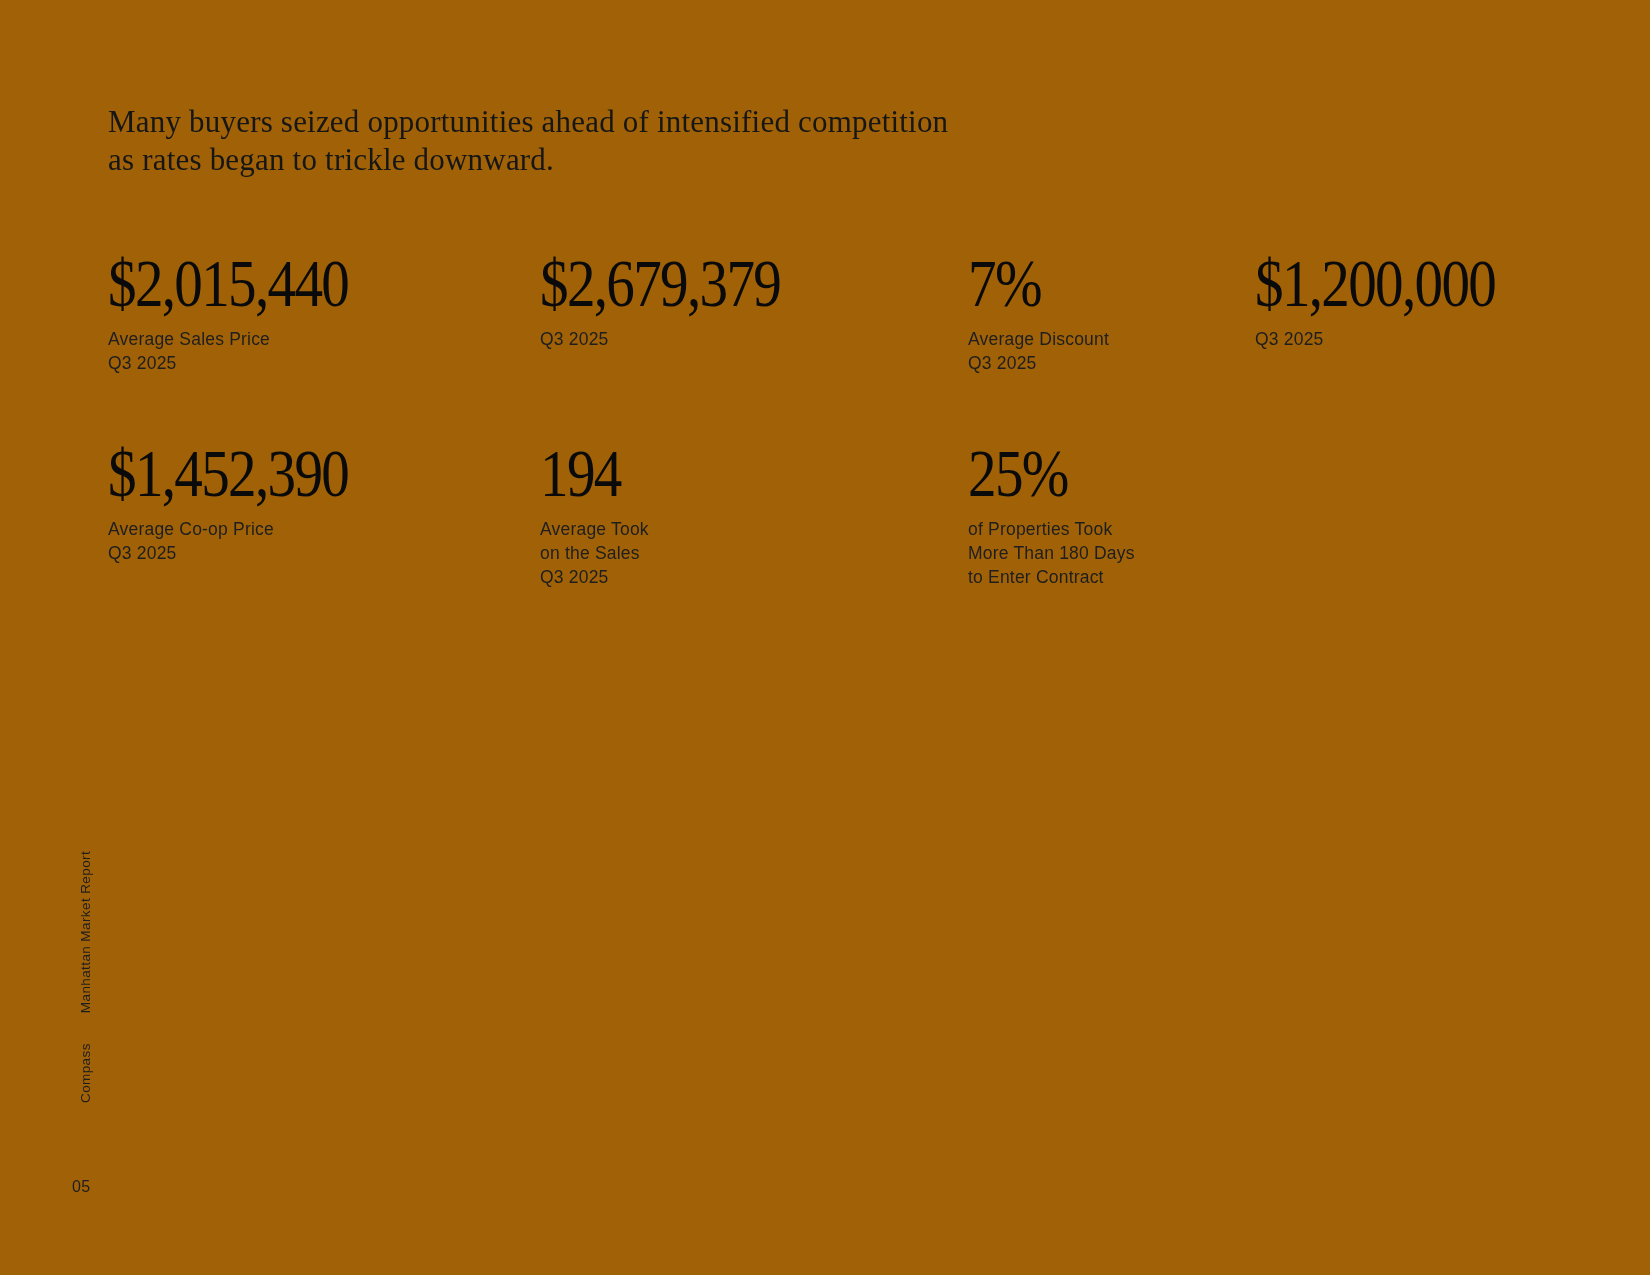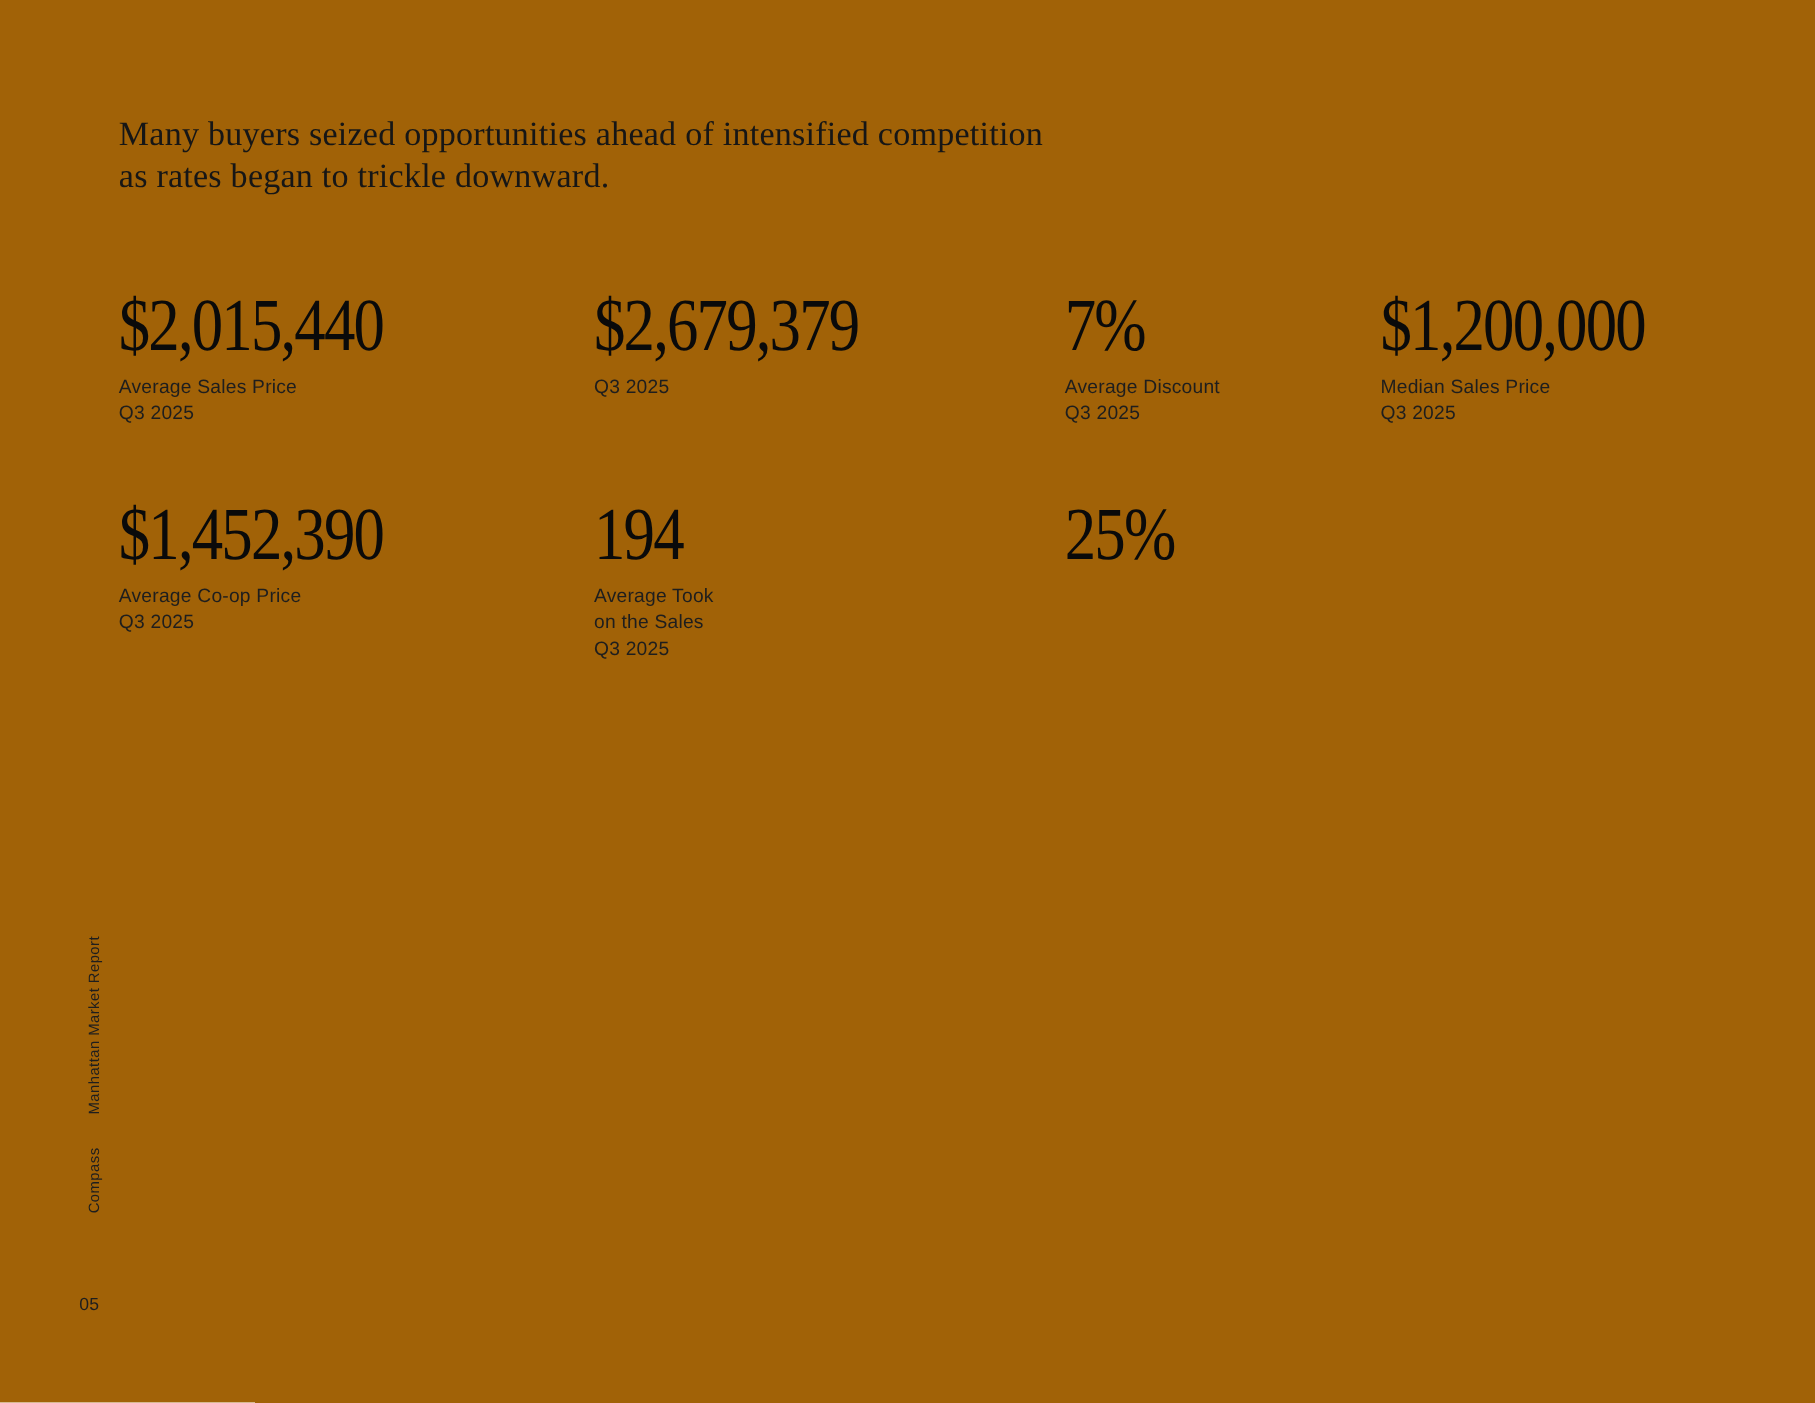--- a/index.html
+++ b/index.html
@@ -19,21 +19,21 @@
     font-family:"Liberation Serif", serif;
     font-size:31px;
     line-height:38px;
     letter-spacing:0.2px;
     color:#161616;
     font-weight:400;
   }
   .stats-grid{
     position:absolute;
     left:108px;
-    top:260px;
+    top:248px;
     display:grid;
     grid-template-columns:432px 428px 287px 300px;
     grid-template-rows:190px auto;
   }
   .stat{position:relative;}
   .stat-value{
     display:inline-block;
     font-family:"Liberation Serif", serif;
     font-size:68px;
     line-height:70px;
@@ -105,21 +105,20 @@
       <div class="stat-value">7%</div>
       <div class="stat-label">
         <div>Average Discount</div>
         <div>Q3 2025</div>
       </div>
     </div>
 
     <div class="stat">
       <div class="stat-value">$1,200,000</div>
       <div class="stat-label">
-        <div>Median Sales Price</div>
         <div>Q3 2025</div>
       </div>
     </div>
 
     <div class="stat">
       <div class="stat-value">$1,452,390</div>
       <div class="stat-label">
         <div>Average Co-op Price</div>
         <div>Q3 2025</div>
       </div>
@@ -129,20 +128,25 @@
       <div class="stat-value">194</div>
       <div class="stat-label">
         <div>Average Took</div>
         <div>on the Sales</div>
         <div>Q3 2025</div>
       </div>
     </div>
 
     <div class="stat">
       <div class="stat-value">25%</div>
+      <div class="stat-label">
+        <div>of Properties Took</div>
+        <div>More Than 180 Days</div>
+        <div>to Enter Contract</div>
+      </div>
     </div>
 
   </div>
 
   <div class="sidebar-vertical">
     <span class="brand">Compass</span><span>Manhattan Market Report</span>
   </div>
 
   <div class="page-number">05</div>
 

